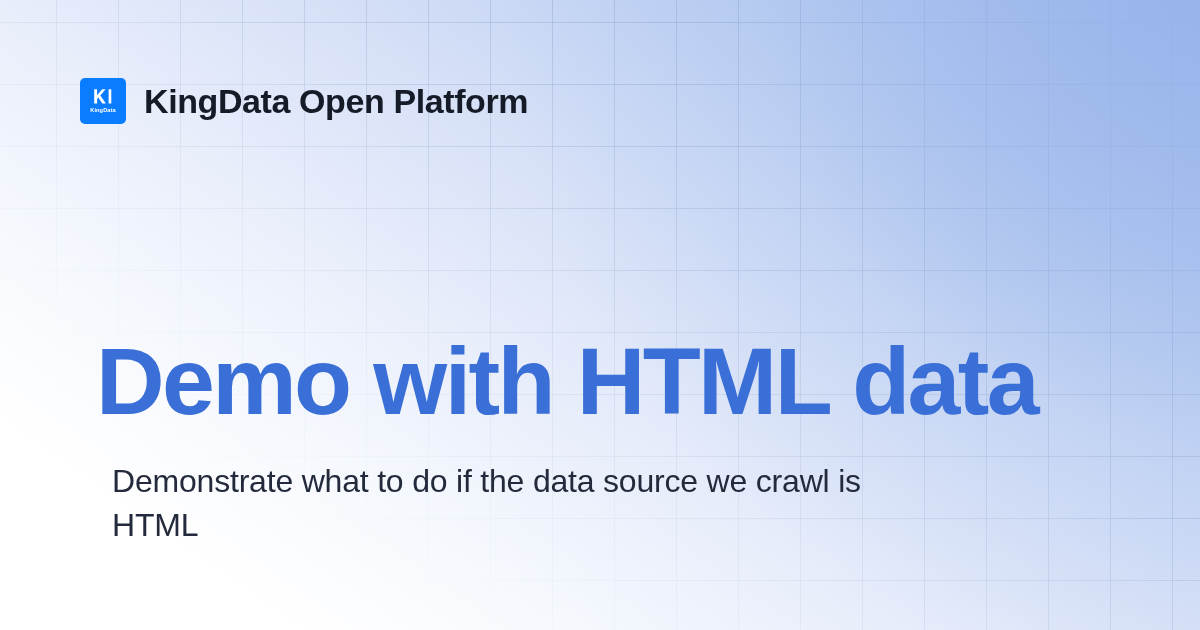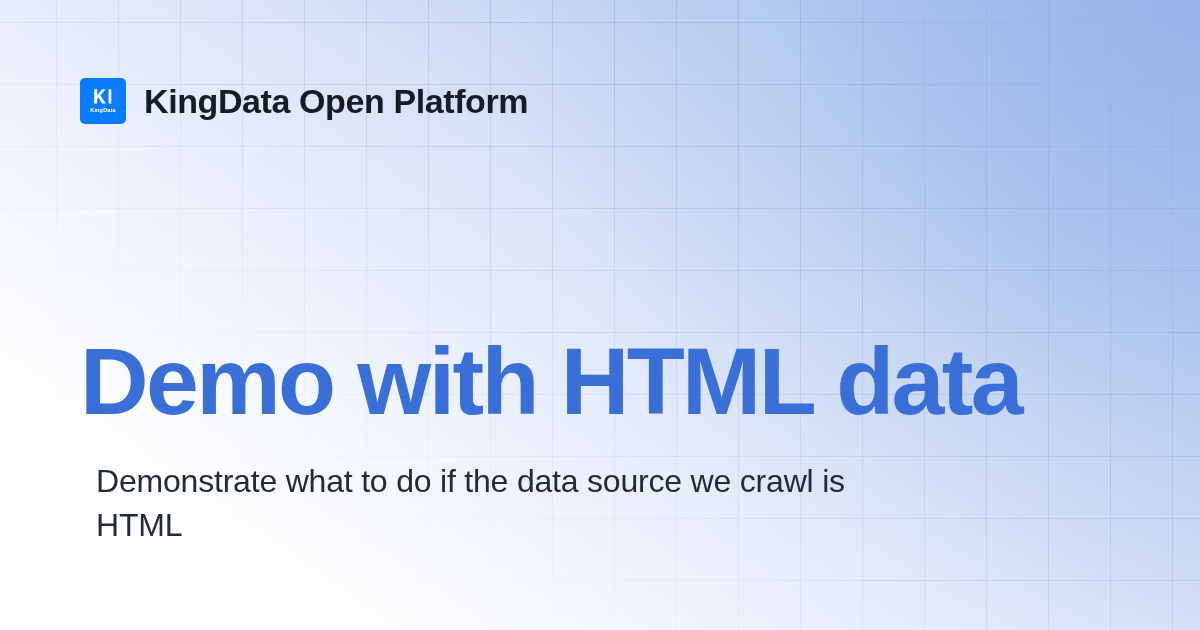--- a/index.html
+++ b/index.html
@@ -139,21 +139,21 @@
     font-weight: 700;
     color: #161b28;
     letter-spacing: -0.4px;
     white-space: nowrap;
     line-height: 1;
   }
 
   
   .hero {
     position: absolute;
-    left: 80px;
+    left: 96px;
     top: 330px;
     right: 80px;
   }
   .hero-headline {
     margin: 0;
     font-size: 95px;
     font-weight: 700;
     color: #3a6fd8;
     letter-spacing: -2.6px;
     line-height: 1.08;

